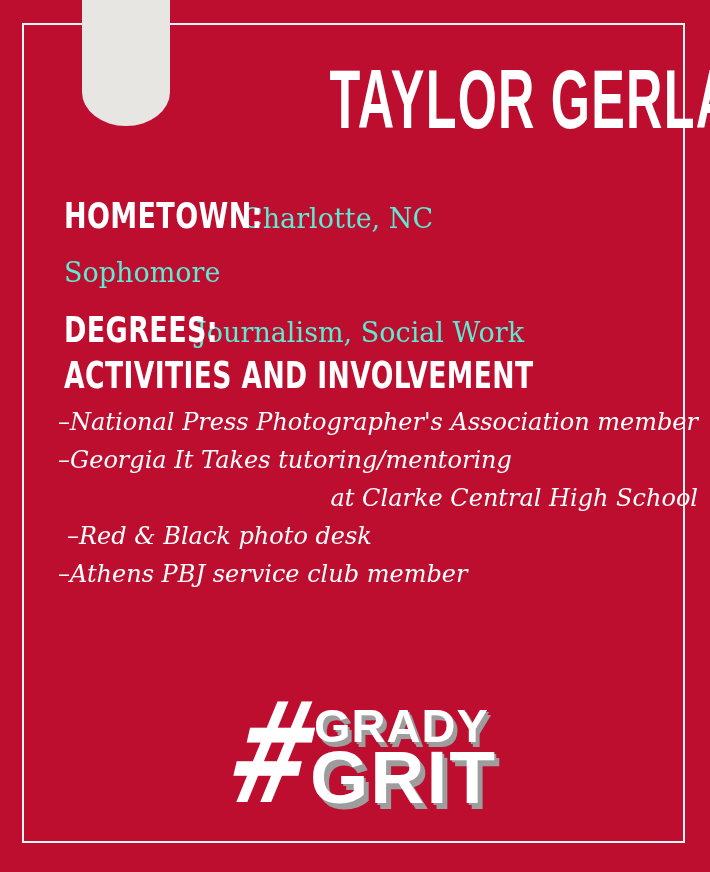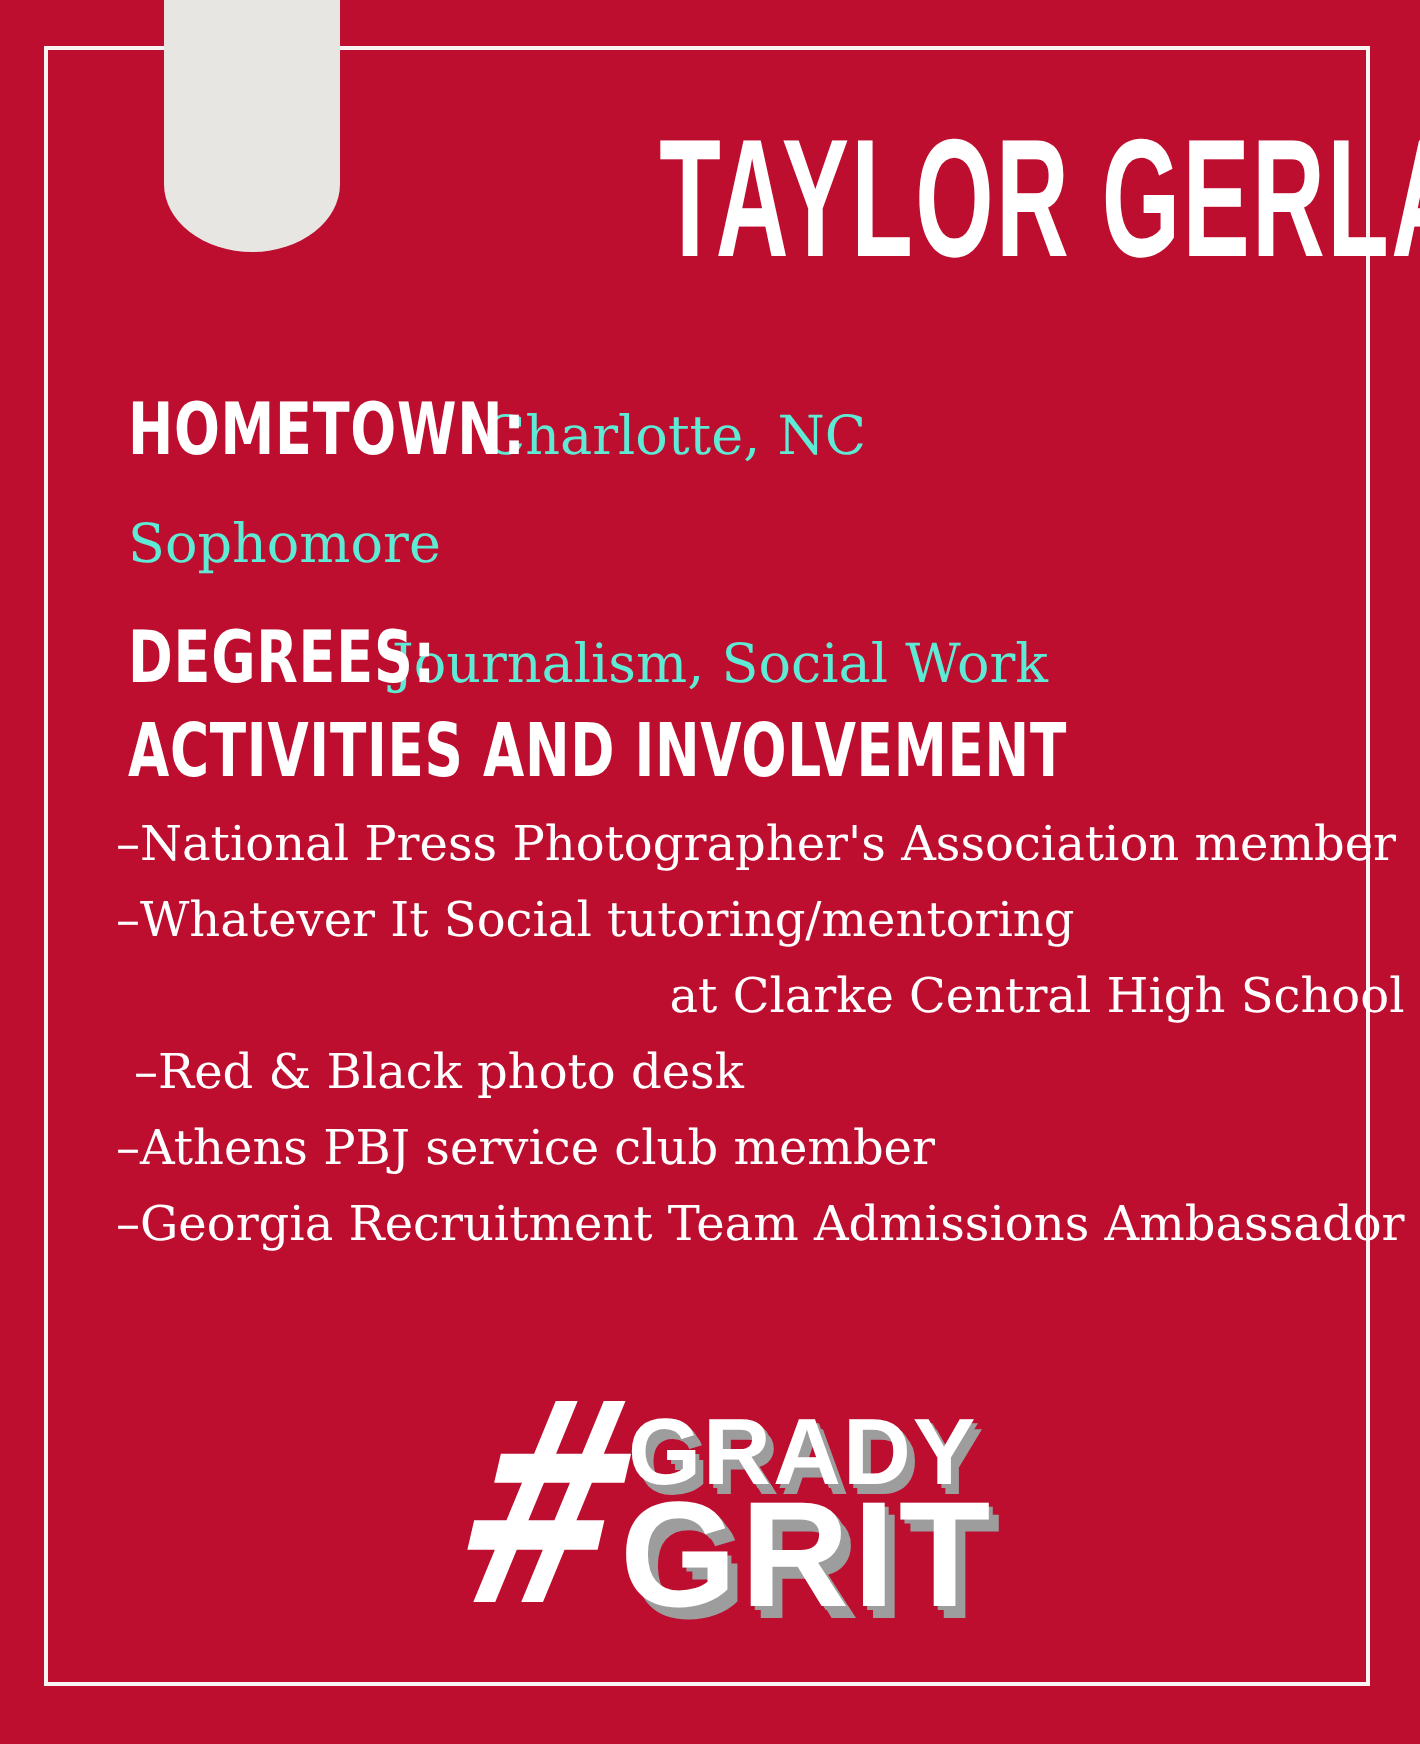--- a/index.html
+++ b/index.html
@@ -52,21 +52,21 @@
     font-size:27px;line-height:40px;color:#5eead4;white-space:nowrap;
   }
 
   .heading{position:absolute;left:64px;top:356px;}
   .heading .lsq{font-size:37px;transform:scaleX(0.72);}
 
   .acts{
     position:absolute;left:58px;top:403px;margin:0;padding:0;list-style:none;
     color:#ffffff;
     font-family:"DejaVu Serif",serif;
-    font-size:24px;line-height:38px;
+    font-size:24px;line-height:38px;font-style:italic;
   }
   .acts li{white-space:nowrap;}
   .indent-school{padding-left:47px;text-align:right;}
   .indent-small{padding-left:9px;}
 
   .logo{position:absolute;left:218px;top:698px;width:300px;height:120px;color:#ffffff;}
   .hash{
     position:absolute;left:-6px;top:-14px;
     font-family:"DejaVu Sans",sans-serif;
     font-size:140px;line-height:140px;font-weight:700;
@@ -107,25 +107,24 @@
     <div class="frow">
       <span class="flabel w-degrees"><span class="lsq">DEGREES:</span></span>
       <span class="fvalue">Journalism, Social Work</span>
     </div>
   </div>
 
   <div class="heading"><span class="lsq">ACTIVITIES AND INVOLVEMENT</span></div>
 
   <ul class="acts">
     <li>–National Press Photographer's Association member</li>
-    <li>–Whatever It Social tutoring/mentoring</li>
+    <li>–Georgia It Takes tutoring/mentoring</li>
     <li class="indent-school">at Clarke Central High School</li>
     <li class="indent-small">–Red &amp; Black photo desk</li>
     <li>–Athens PBJ service club member</li>
-    <li>–Georgia Recruitment Team Admissions Ambassador</li>
   </ul>
 
   <div class="logo">
     <div class="hash">#</div>
     <div class="grady">GRADY</div>
     <div class="grit">GRIT</div>
   </div>
 
 </div>
 

